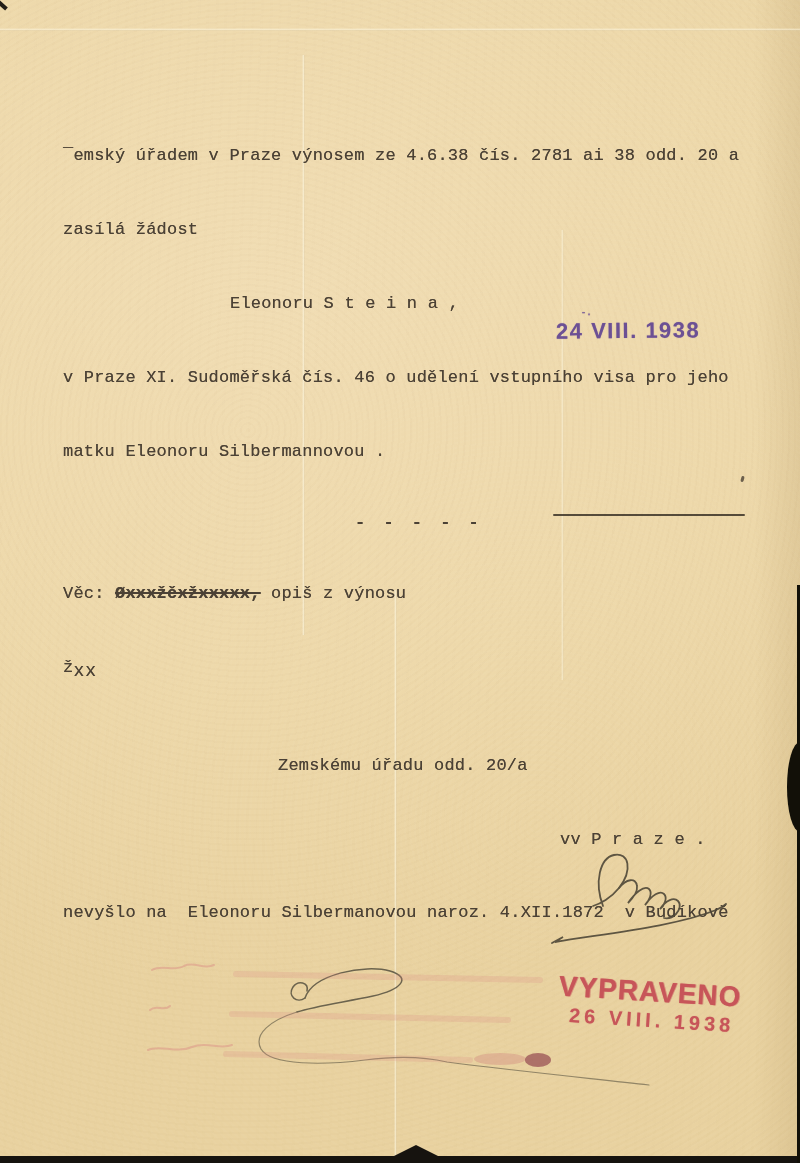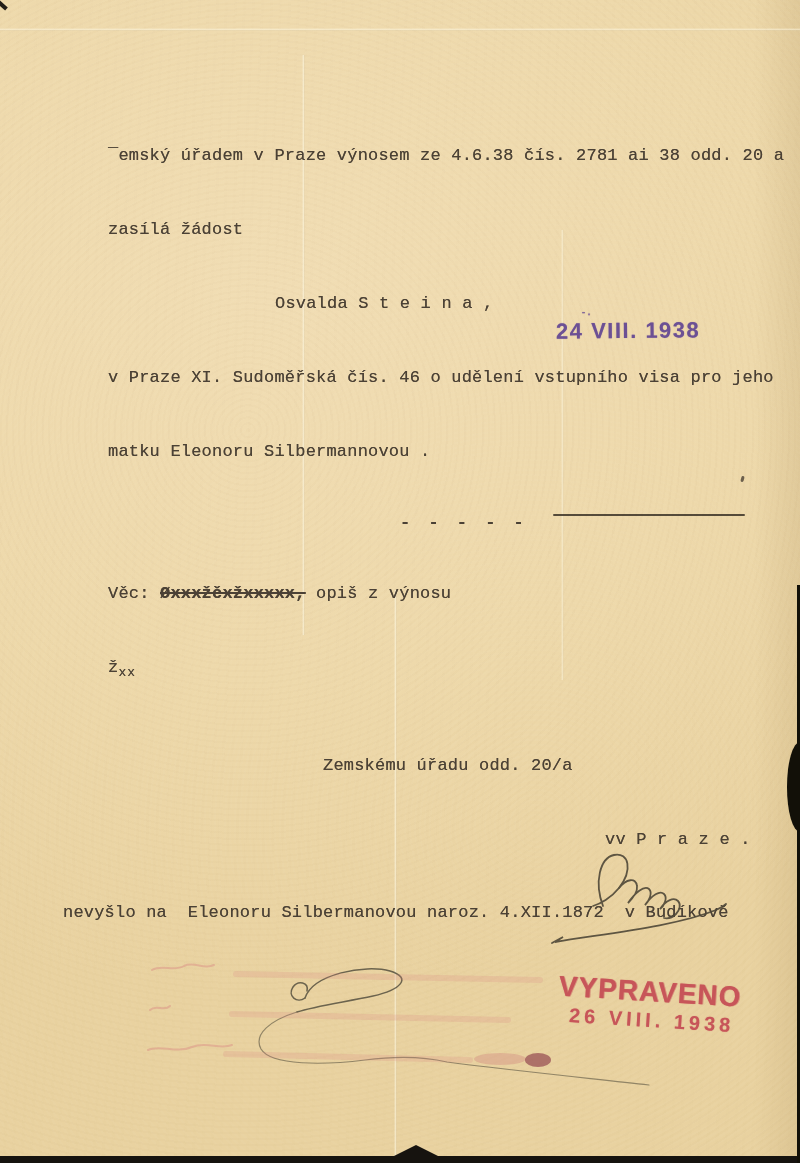--- a/index.html
+++ b/index.html
@@ -27,32 +27,32 @@
   .crease-h{height:3px; background:linear-gradient(to bottom, rgba(0,0,0,0), rgba(255,250,228,.55) 45%, rgba(140,110,60,.10));}
   .crease-1{left:302px; top:55px;  height:580px;}
   .crease-2{left:394px; top:590px; height:573px;}
   .crease-3{left:561px; top:230px; height:450px; opacity:.8;}
   .crease-4{left:0; top:28px; width:100%;}
 
   
   .content{position:absolute; left:63px; top:100px; width:690px;
     font-size:17px; letter-spacing:.2px; white-space:pre;
     text-shadow:0 0 .6px rgba(74,64,52,.75);}
-  .tl{line-height:36px; height:36px;margin-left:45px;}
+  .tl{line-height:36px; height:36px;}
   .tb{line-height:34.5px; height:34.5px;}
   .ind{padding-left:72px;}
   .name-line{padding-left:167px;}
   .sep-line{padding-left:292px; height:30px; line-height:30px; font-weight:bold; letter-spacing:4px;}
   .addr1{padding-left:215px; margin-top:24px;}
   .addr2{padding-left:497px;}
   .addr-underline{position:absolute; left:490px; top:414px; width:192px; height:2px;
     background:rgba(58,49,38,.85); border-radius:1px;}
   .body-start{margin-top:14px;}
   .struck{font-weight:bold; text-decoration:line-through; text-decoration-thickness:2px;}
-  sub.corr{font-size:13px; letter-spacing:1px;}
+  sub.corr{font-size:18px; letter-spacing:1px;}
 
   
   .stamp-received{position:absolute; left:556px; top:318px; color:#5b3e91;
     font-family:"Liberation Sans",sans-serif; font-weight:bold; font-size:22px;
     letter-spacing:1.5px; opacity:.88; transform:rotate(-.5deg);
     text-shadow:0 0 1px rgba(91,62,145,.55);}
   .stamp-received .tick{position:absolute; left:26px; top:-13px; font-size:11px; letter-spacing:2px; opacity:.8;}
   .stamp-dispatched{position:absolute; left:558px; top:976px; color:#c2404d;
     font-family:"Liberation Sans",sans-serif; transform:rotate(3.5deg); opacity:.85;}
   .stamp-dispatched .word{font-size:28px; font-weight:bold; letter-spacing:1px;
@@ -85,21 +85,21 @@
   <div class="grain"></div>
   <div class="edge-shade"></div>
   <div class="crease-v crease-1"></div>
   <div class="crease-v crease-2"></div>
   <div class="crease-v crease-3"></div>
   <div class="crease-h crease-4"></div>
 
   <div class="content">
     <div class="tl">¯emský úřadem v Praze výnosem ze 4.6.38 čís. 2781 ai 38 odd. 20 a</div>
     <div class="tl">zasílá žádost</div>
-    <div class="tl name-line">Osvalda S t e i n a ,</div>
+    <div class="tl name-line">Eleonoru S t e i n a ,</div>
     <div class="tl">v Praze XI. Sudoměřská čís. 46 o udělení vstupního visa pro jeho</div>
     <div class="tl">matku Eleonoru Silbermannovou .</div>
     <div class="tl sep-line">- - - - -</div>
     <div class="tl"><span>Věc: </span><span class="struck">Øxxxžčxžxxxxx,</span><span> opiš z výnosu</span></div>
     <div class="tl"><span>ž</span><sub class="corr">xx</sub></div>
     <div class="tl addr1">Zemskému úřadu odd. 20/a</div>
     <div class="tl addr2">vv P r a z e .</div>
     <div class="tb">nevyšlo na  Eleonoru Silbermanovou naroz. 4.XII.1872  v Budíkově</div>
     
     

